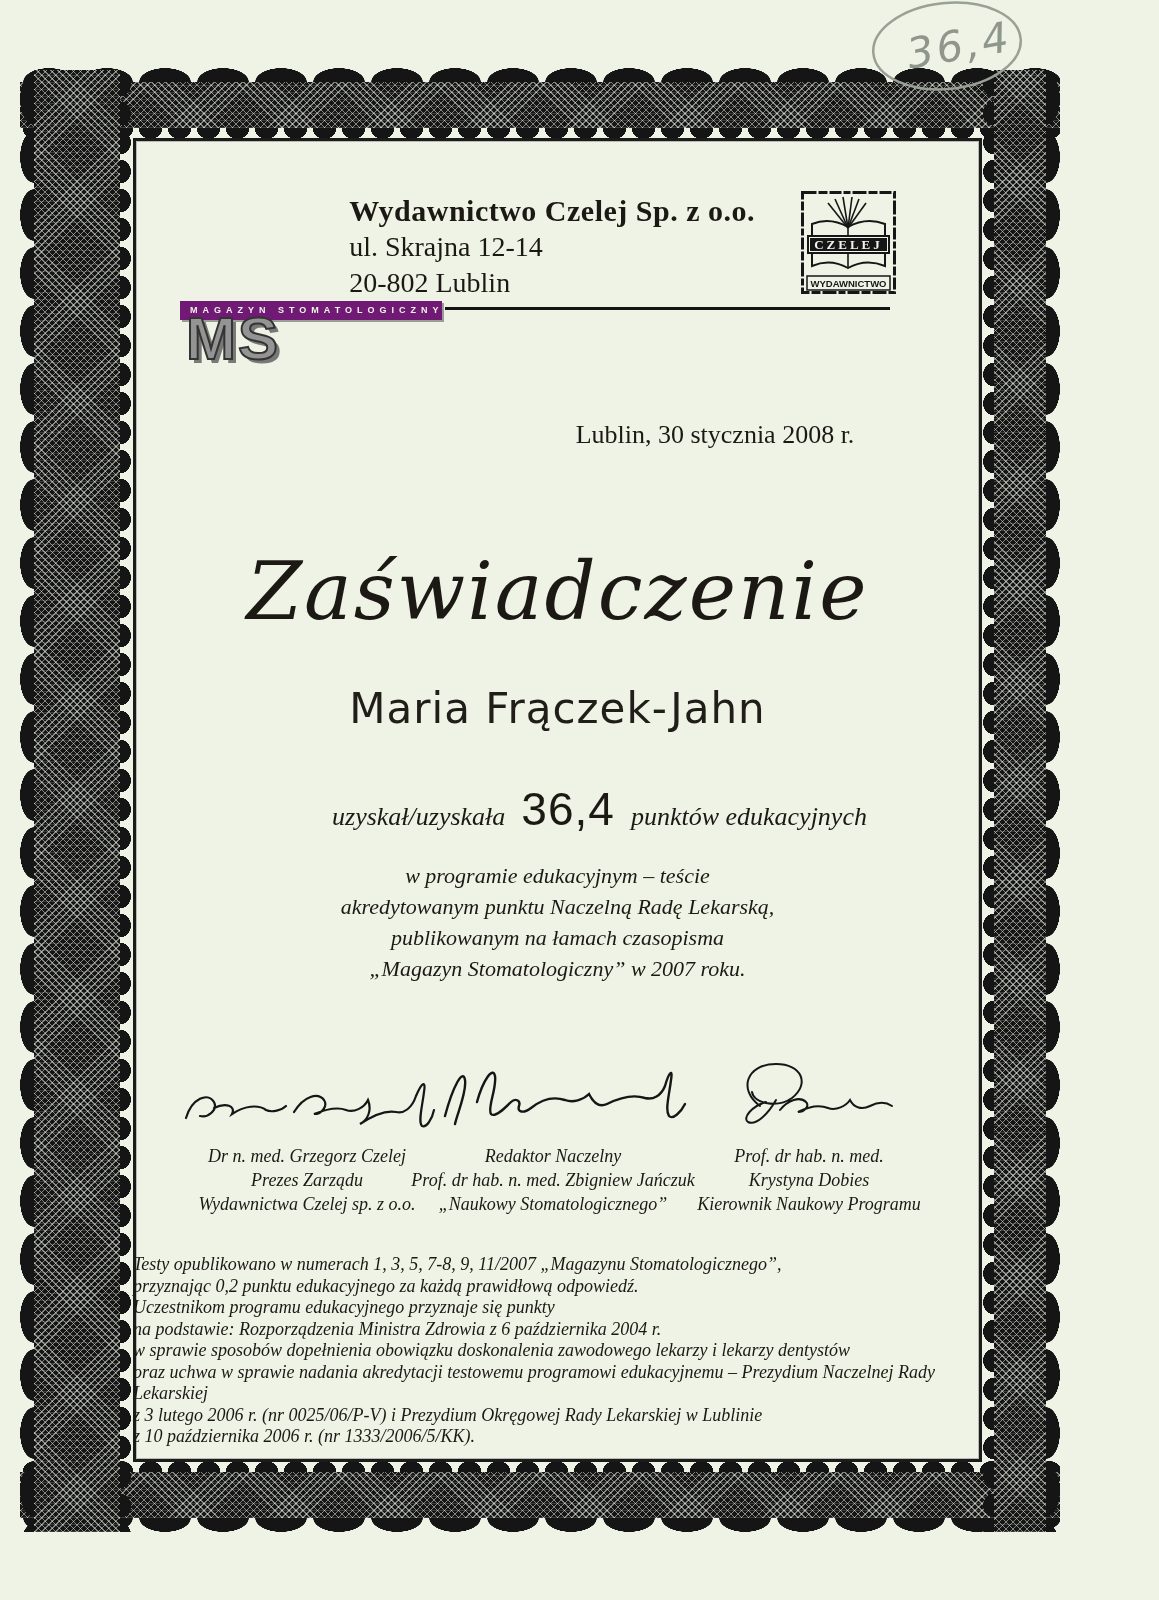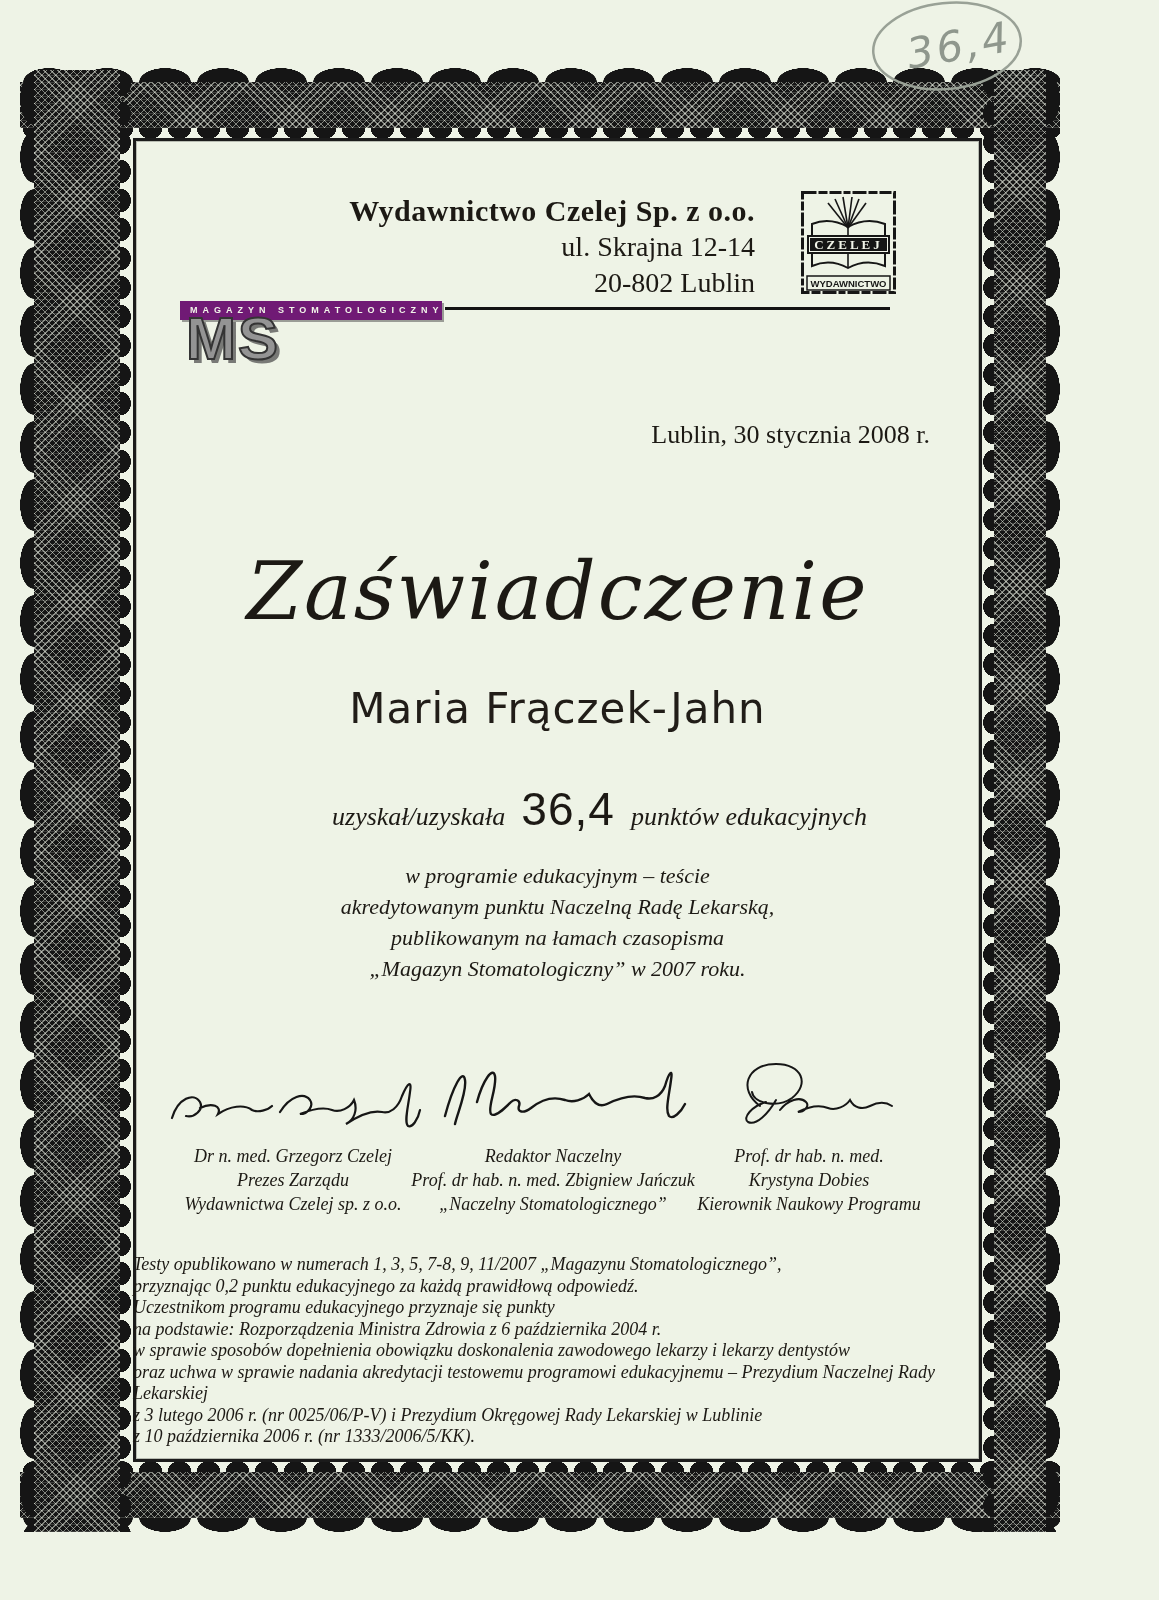--- a/index.html
+++ b/index.html
@@ -44,53 +44,53 @@
     background-image:radial-gradient(ellipse 14px 26px at 0% 50%, #151515 98%, rgba(0,0,0,0) 100%);}
   #band-right::after{top:0;bottom:0;left:-12px;width:12px;background-repeat:repeat-y;
     background-size:12px 29px;
     background-image:radial-gradient(ellipse 11px 12px at 100% 50%, #151515 98%, rgba(0,0,0,0) 100%);}
 
   #inner-frame{position:absolute;left:133px;top:138px;width:849px;height:1324px;
     box-sizing:border-box;border:3px solid #1b1b1b;
     box-shadow:inset 0 0 0 1px rgba(25,25,25,0.25);}
 
   
-  .header-block{position:absolute;top:193px;right:404px;text-align:right;line-height:36px;}
+  .header-block{position:absolute;top:193px;right:404px;text-align:left;line-height:36px;}
   .company{font-size:30px;font-weight:bold;letter-spacing:0.5px;}
   .addr{font-size:28px;}
   .stamp{position:absolute;left:800px;top:190px;}
   .rule{position:absolute;left:445px;top:307px;width:445px;height:3px;background:#131313;}
 
   
   .ms{position:absolute;left:180px;top:301px;width:262px;}
   .ms-bar{width:262px;height:19px;background:#701a75;color:#f1f4e9;
     font-family:"Liberation Sans",sans-serif;font-size:9px;font-weight:bold;
     letter-spacing:5px;line-height:19px;padding-left:10px;box-sizing:border-box;white-space:nowrap;
     box-shadow:2px 2px 0 rgba(70,70,70,.5);}
   .ms-letters{margin-top:-9px;margin-left:6px;font-family:"Liberation Sans",sans-serif;
     font-weight:bold;font-size:60px;line-height:0.92;letter-spacing:2px;color:#949494;
     -webkit-text-stroke:2px #343434;text-shadow:4px 4px 0 rgba(80,80,80,.75);}
 
-  .date-line{position:absolute;left:500px;top:420px;width:430px;text-align:right;font-size:26px;}
+  .date-line{position:absolute;left:500px;top:420px;width:430px;text-align:center;font-size:26px;}
 
   
   .title{position:absolute;left:133px;top:545px;width:849px;text-align:center;
     font-family:"DejaVu Serif",serif;font-style:italic;font-size:80px;letter-spacing:2px;}
   .recipient{position:absolute;left:133px;top:684px;width:849px;text-align:center;
     font-family:"DejaVu Sans",sans-serif;font-size:42px;letter-spacing:1px;color:#211d18;}
   .points-row{position:absolute;left:133px;top:782px;width:849px;display:flex;
     justify-content:center;align-items:baseline;gap:16px;margin-left:42px;}
   .points-row .it{font-style:italic;font-size:26px;}
   .points-value{font-family:"Liberation Sans",sans-serif;font-size:46px;letter-spacing:1px;}
   .program{position:absolute;left:133px;top:860px;width:849px;text-align:center;
     font-style:italic;font-size:22px;line-height:31px;}
 
   
   .sig-col{position:absolute;text-align:center;}
-  #sig-1{left:143px;top:1066px;width:300px;}
+  #sig-1{left:157px;top:1066px;width:300px;}
   #sig-2{left:393px;top:1054px;width:320px;}
   #sig-3{left:684px;top:1056px;width:250px;}
   .sig-scribble{display:block;margin:0 auto;}
   .sig-label{font-style:italic;font-size:18px;line-height:24px;}
 
   
   .footnote{position:absolute;left:133px;top:1254px;width:849px;text-align:left;
     font-style:italic;font-size:18px;line-height:21.5px;}
 
   
@@ -171,21 +171,21 @@
     <div class="sig-label">Prezes Zarządu</div>
     <div class="sig-label">Wydawnictwa Czelej sp. z o.o.</div>
   </div>
 
   <div class="sig-col" id="sig-2">
     <svg class="sig-scribble" width="300" height="90" viewBox="0 0 300 90">
       <path d="M42,62 C50,32 60,14 62,26 C64,38 54,60 52,70 M74,48 C80,26 90,12 92,22 C94,34 84,54 88,60 C92,64 102,54 108,48 C112,44 118,46 116,52 C114,58 120,60 128,54 C138,46 150,42 162,46 C170,49 180,46 186,40 C190,48 196,54 204,50 C216,44 230,40 242,44 C250,46 258,42 262,32 C266,18 270,14 268,26 C266,42 262,56 266,62 C270,66 278,58 282,50" fill="none" stroke="#161616" stroke-width="2.4" stroke-linecap="round"></path>
     </svg>
     <div class="sig-label">Redaktor Naczelny</div>
     <div class="sig-label">Prof. dr hab. n. med. Zbigniew Jańczuk</div>
-    <div class="sig-label">„Naczelny Stomatologicznego”</div>
+    <div class="sig-label">„Naukowy Stomatologicznego”</div>
   </div>
 
   <div class="sig-col" id="sig-3">
     <svg class="sig-scribble" width="230" height="88" viewBox="0 0 230 88">
       <path d="M66,50 C44,34 52,8 82,8 C108,8 116,28 98,42 C84,52 60,48 58,36 M82,44 C74,58 62,70 54,66 C48,62 58,50 72,46 M86,54 C94,44 106,40 112,46 C116,50 110,56 104,56 C112,52 124,48 134,52 C142,55 152,50 156,44 C160,52 168,54 176,50 C184,46 192,46 198,50" fill="none" stroke="#161616" stroke-width="2" stroke-linecap="round"></path>
     </svg>
     <div class="sig-label">Prof. dr hab. n. med.</div>
     <div class="sig-label">Krystyna Dobies</div>
     <div class="sig-label">Kierownik Naukowy Programu</div>
   </div>

